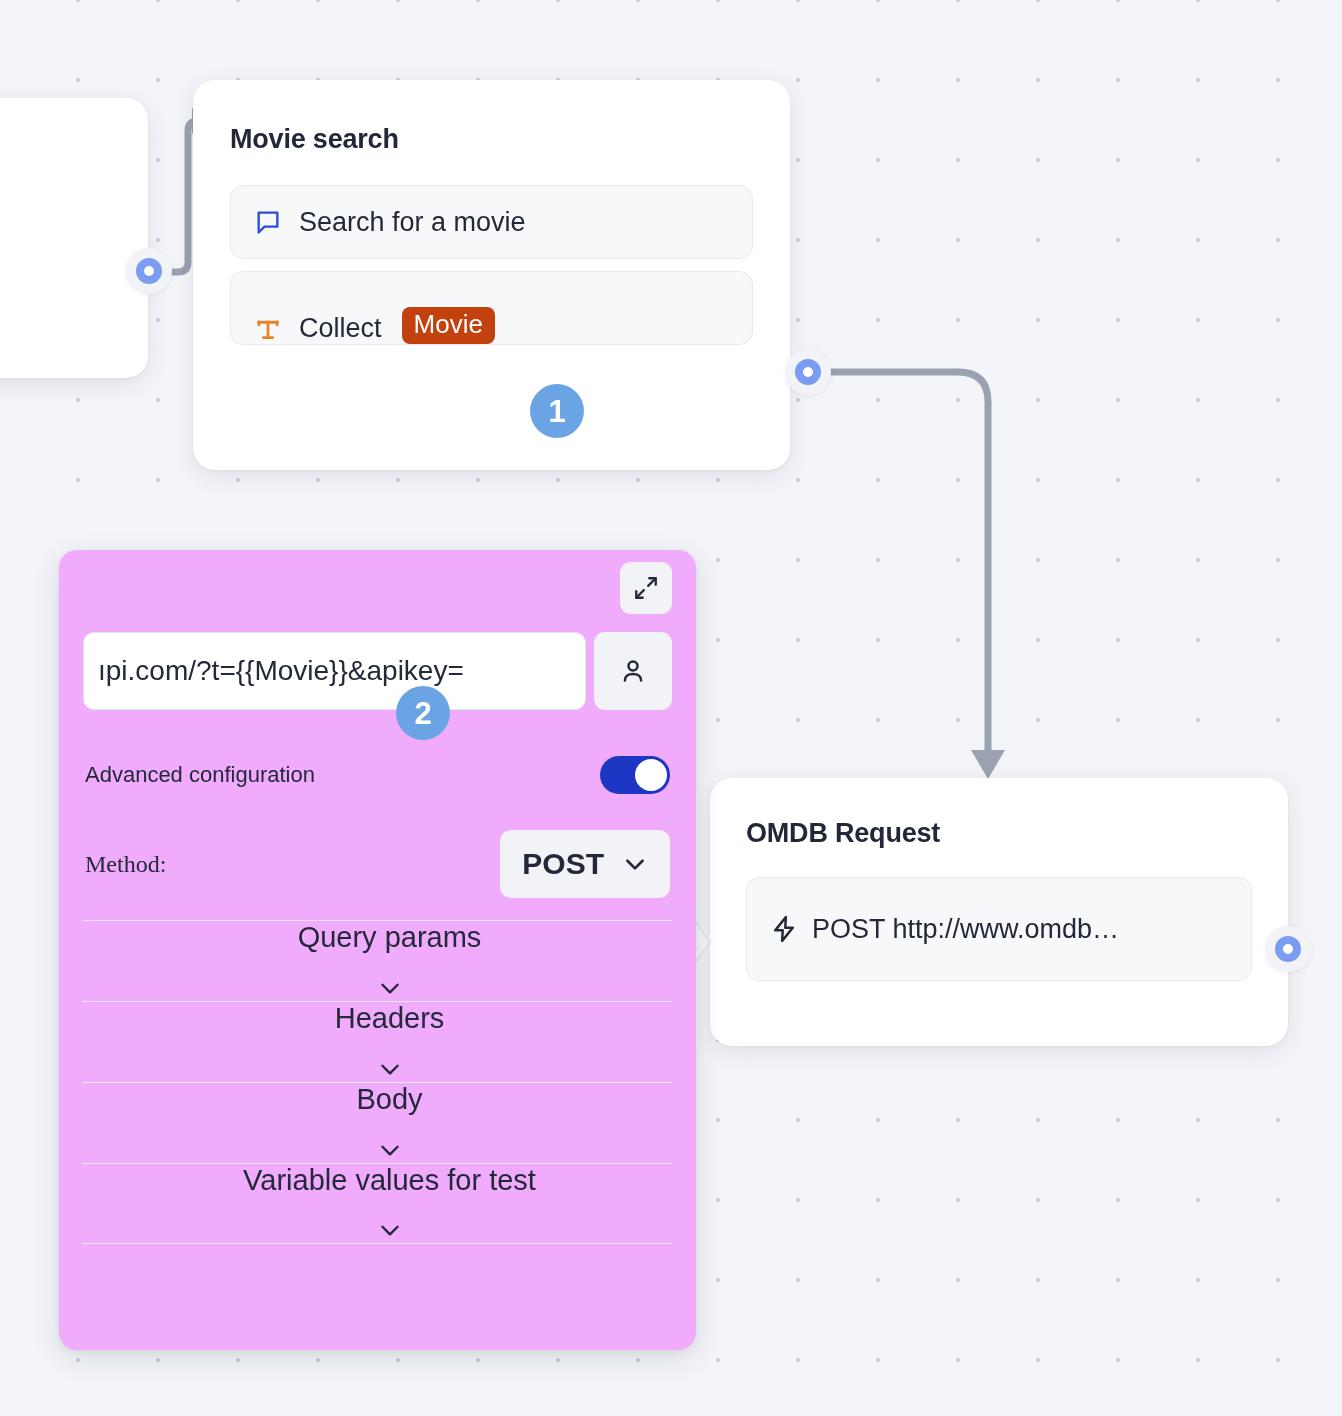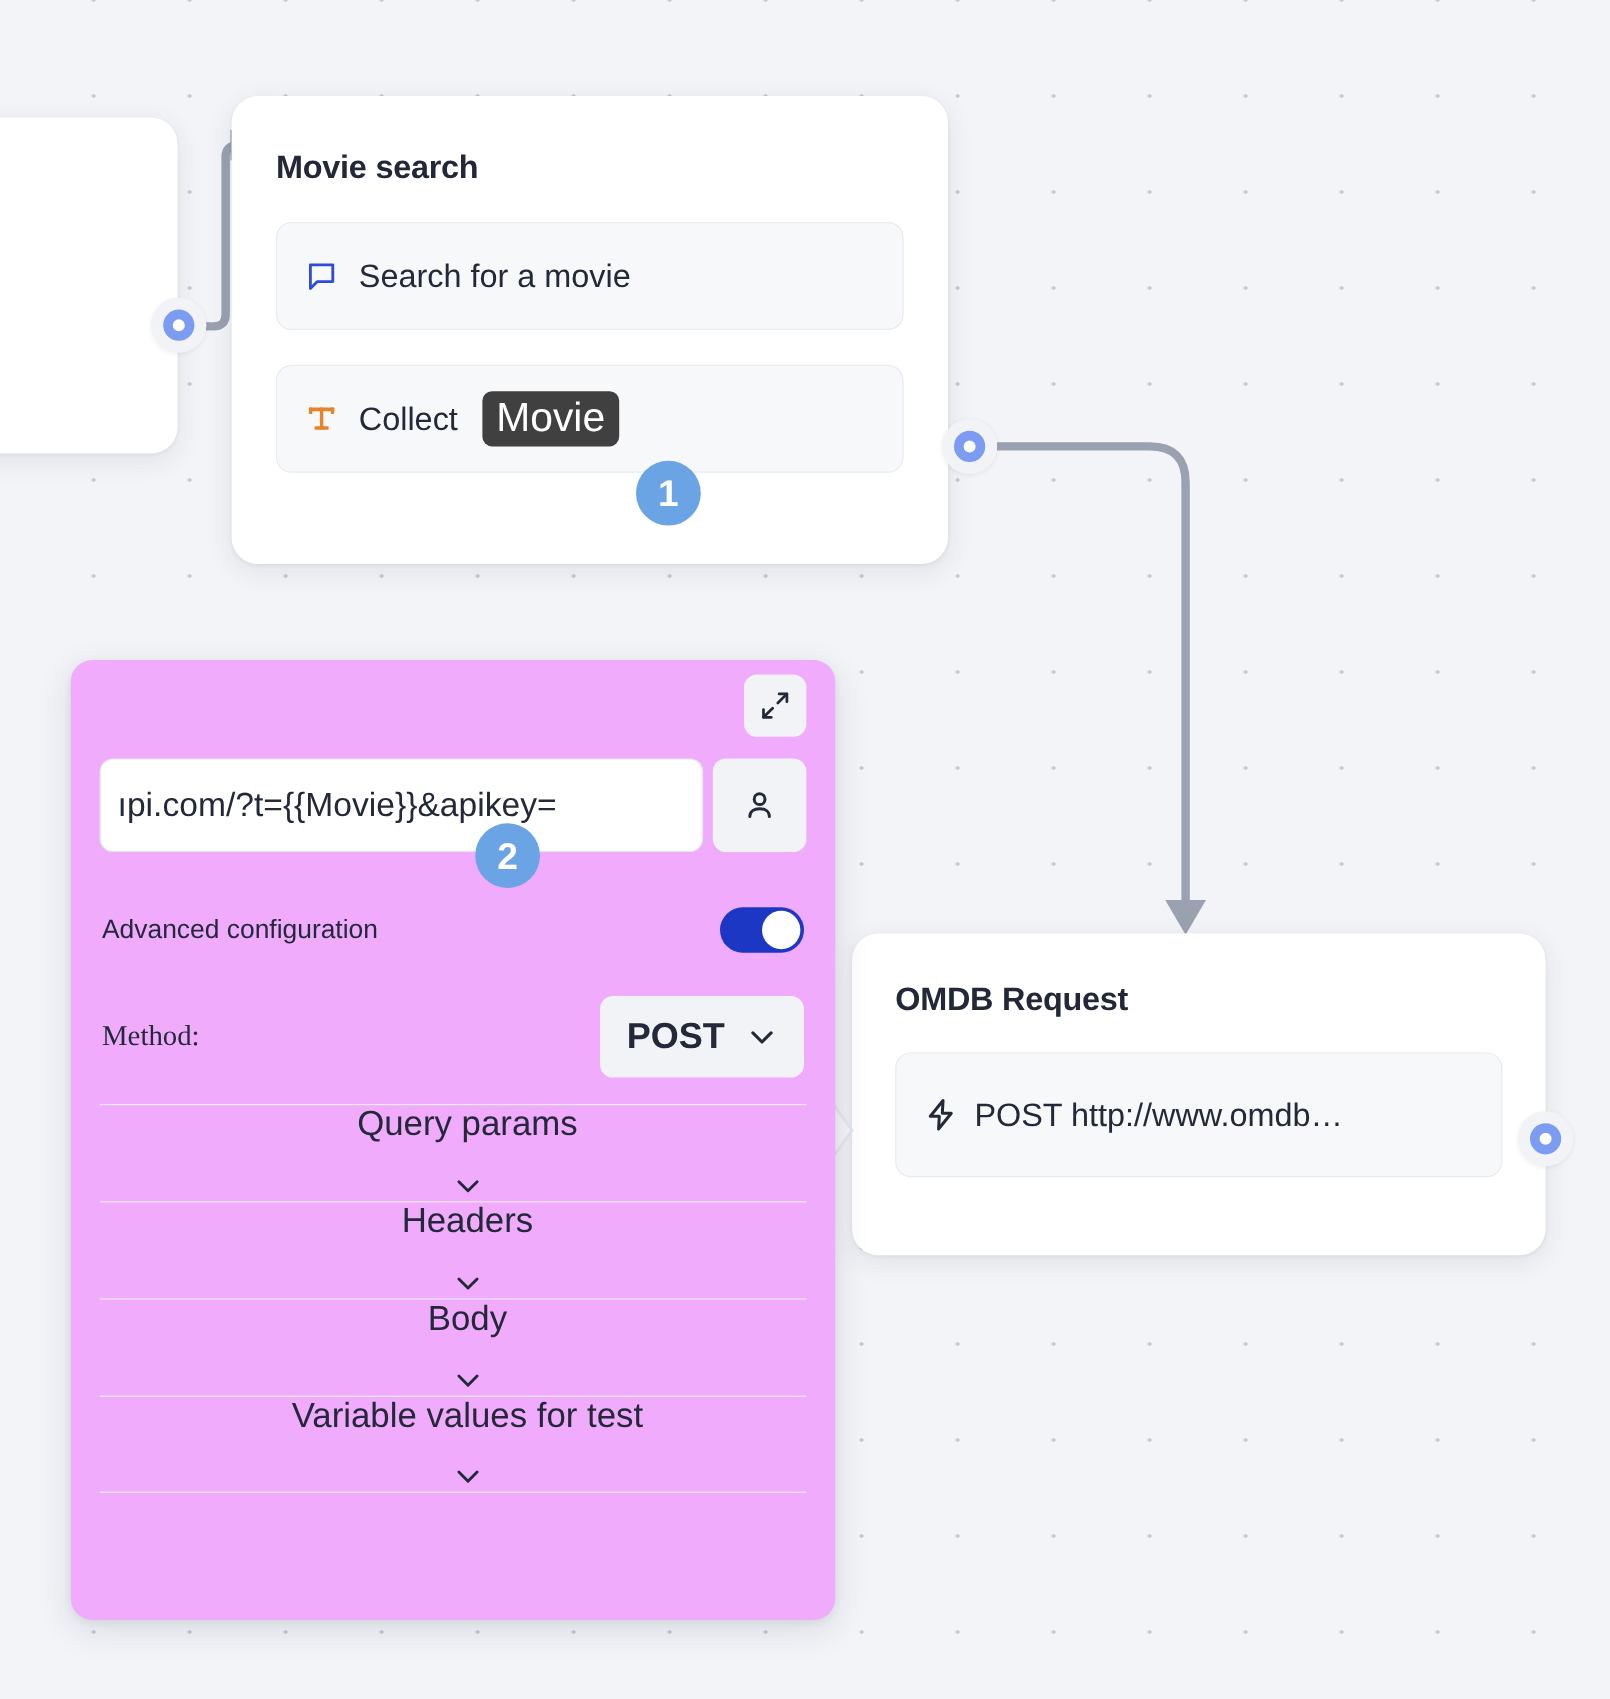--- a/index.html
+++ b/index.html
@@ -41,21 +41,21 @@
     color: #222838;
   }
 
   .node-row {
     display: flex;
     align-items: center;
     background: #f7f8fa;
     border: 1px solid #e8eaef;
     border-radius: 13px;
     padding: 0 22px;
-    height: 90px;
+    height: 74px;
     font-size: 27px;
     color: #232939;
     gap: 16px;
   }
 
   .node-row .row-ico {
     display: flex;
     align-items: center;
     justify-content: center;
     width: 30px;
@@ -67,29 +67,29 @@
   
   #movie-search-node {
     left: 193px;
     top: 80px;
     width: 597px;
     height: 390px;
     padding: 44px 37px;
   }
 
   #movie-search-node .node-title { margin-bottom: 30px; }
-  #movie-search-node .node-row + .node-row { margin-top: 29px; }
+  #movie-search-node .node-row + .node-row { margin-top: 12px; align-items: flex-end; }
 
   .var-tag {
     display: inline-block;
-    background: #404040;
+    background: #c2410c;
     color: #ffffff;
     border-radius: 8px;
     padding: 3px 12px 5px;
-    font-size: 34px;
+    font-size: 26px;
     line-height: 1.12;
     margin-left: 4px;
   }
 
   
   #omdb-node {
     left: 710px;
     top: 778px;
     width: 578px;
     height: 268px;

